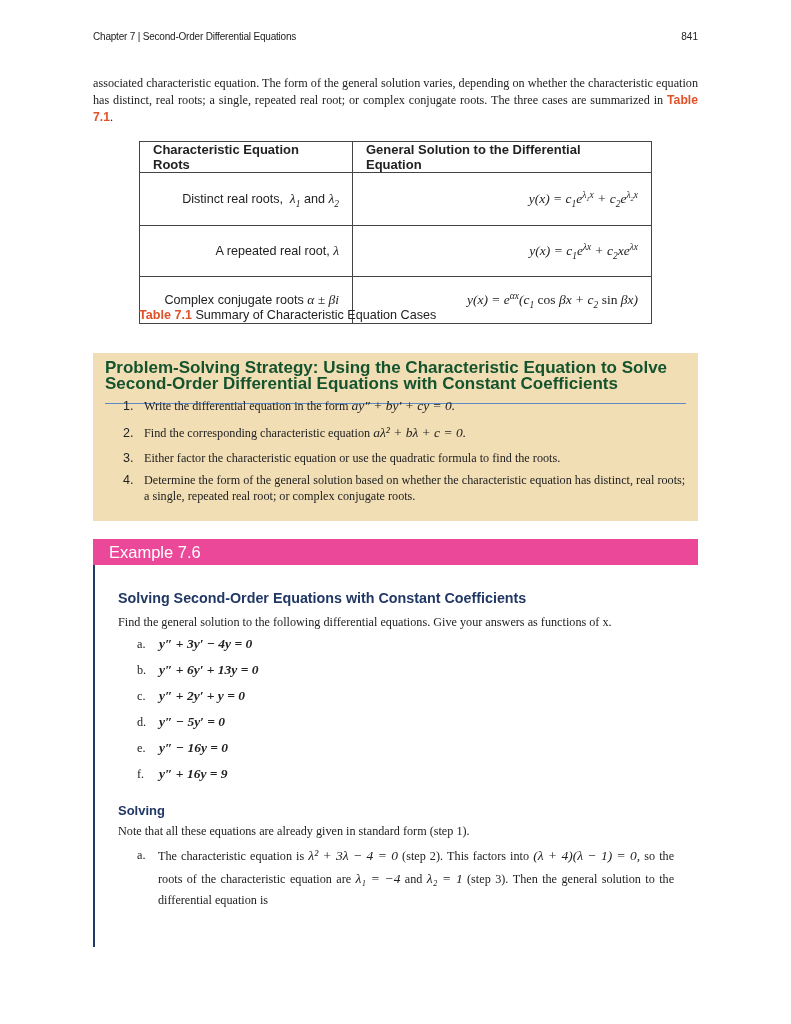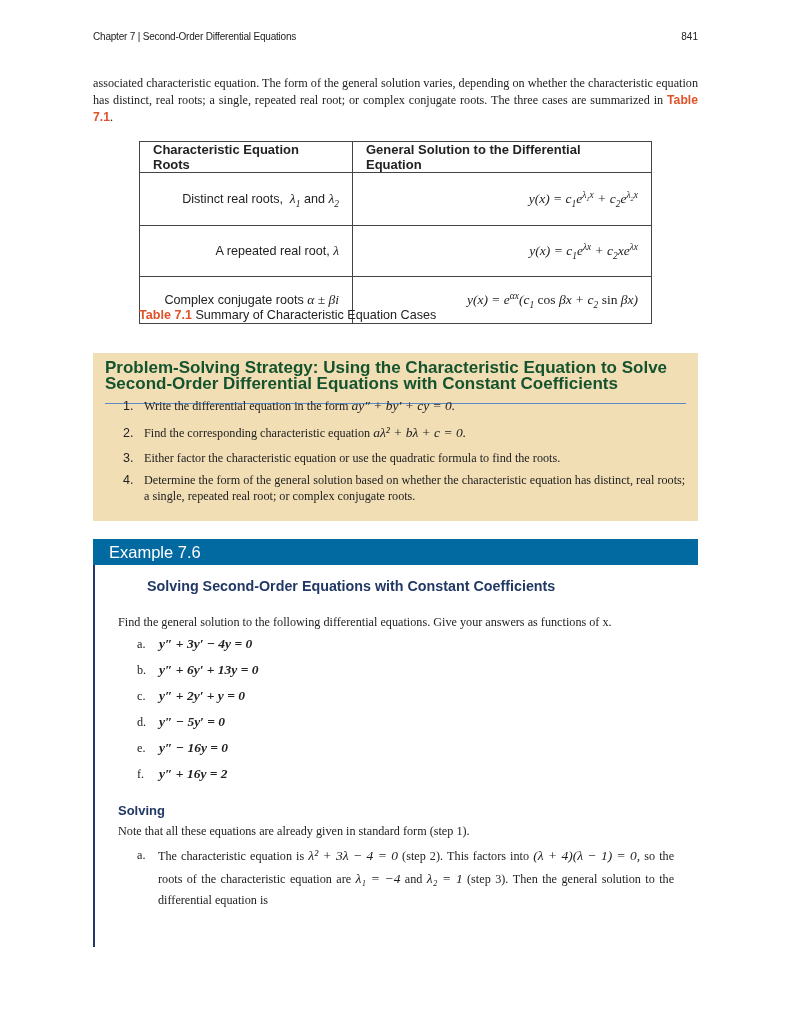--- a/index.html
+++ b/index.html
@@ -30,24 +30,24 @@
   .strategy { position: absolute; top: 353px; left: 93px; width: 605px; height: 168px; background: #f1deb5; }
   .strategy-title { position: absolute; top: 7px; left: 12px; width: 581px; color: #14532d; font-weight: bold; font-size: 17px; line-height: 16px; padding-bottom: 11px; border-bottom: 1.5px solid #5a8bc5; }
   .steps { position: absolute; top: 45px; left: 30px; width: 565px; margin: 0; padding: 0; list-style: none; font-size: 12.2px; }
   .steps li { position: relative; padding-left: 21px; line-height: 16px; }
   .steps li .num { position: absolute; left: 0; top: 0; font-family: "Liberation Sans", sans-serif; font-size: 12.5px; }
   .steps li.s1 { top: 0; }
   .steps li.s2 { margin-top: 11px; }
   .steps li.s3 { margin-top: 9px; }
   .steps li.s4 { margin-top: 6px; }
 
-  .example-bar { position: absolute; top: 539px; left: 93px; width: 605px; height: 26px; background: #0369a1; color: #fff; font-size: 16.5px; line-height: 26px; }
+  .example-bar { position: absolute; top: 539px; left: 93px; width: 605px; height: 26px; background: #ec4899; color: #fff; font-size: 16.5px; line-height: 26px; }
   .example-bar span { margin-left: 16px; }
   .example-rule { position: absolute; top: 565px; left: 93px; width: 2px; height: 382px; background: #213865; }
-  .example-title { position: absolute; top: 578px; left: 118px; font-size: 14.3px; font-weight: bold; color: #213865; margin-left: 29px; }
+  .example-title { position: absolute; top: 590px; left: 118px; font-size: 14.3px; font-weight: bold; color: #213865; }
   .prompt { position: absolute; top: 615px; left: 118px; font-size: 12.2px; }
   .problems { position: absolute; top: 634px; left: 137px; margin: 0; padding: 0; list-style: none; font-size: 12.2px; }
   .problems li { height: 26px; line-height: 20px; }
   .problems .pl { display: inline-block; width: 22px; }
   .problems .m { font-size: 13.5px; font-weight: bold; }
 
   .solution-title { position: absolute; top: 803px; left: 118px; font-size: 13px; font-weight: bold; color: #213865; }
   .solution-note { position: absolute; top: 824px; left: 118px; font-size: 12.2px; }
   .sol-a { position: absolute; top: 845px; left: 137px; width: 537px; font-size: 12.2px; line-height: 21.5px; text-align: justify; }
   .sol-a .pl { position: absolute; left: 0; top: 0; }
@@ -135,21 +135,21 @@
 
 <div class="example-title sans">Solving Second-Order Equations with Constant Coefficients</div>
 <div class="prompt serif">Find the general solution to the following differential equations. Give your answers as functions of x.</div>
 
 <ol class="problems serif">
   <li><span class="pl">a.</span><span class="m">y″ + 3y′ − 4y = 0</span></li>
   <li><span class="pl">b.</span><span class="m">y″ + 6y′ + 13y = 0</span></li>
   <li><span class="pl">c.</span><span class="m">y″ + 2y′ + y = 0</span></li>
   <li><span class="pl">d.</span><span class="m">y″ − 5y′ = 0</span></li>
   <li><span class="pl">e.</span><span class="m">y″ − 16y = 0</span></li>
-  <li><span class="pl">f.</span><span class="m">y″ + 16y = 2</span></li>
+  <li><span class="pl">f.</span><span class="m">y″ + 16y = 9</span></li>
 </ol>
 
 <div class="solution-title sans">Solving</div>
 <div class="solution-note serif">Note that all these equations are already given in standard form (step 1).</div>
 
 <div class="sol-a serif">
   <span class="pl">a.</span>
   <span class="body">
     <span>The characteristic equation is</span>
     <span class="m">λ² + 3λ − 4 = 0</span>

